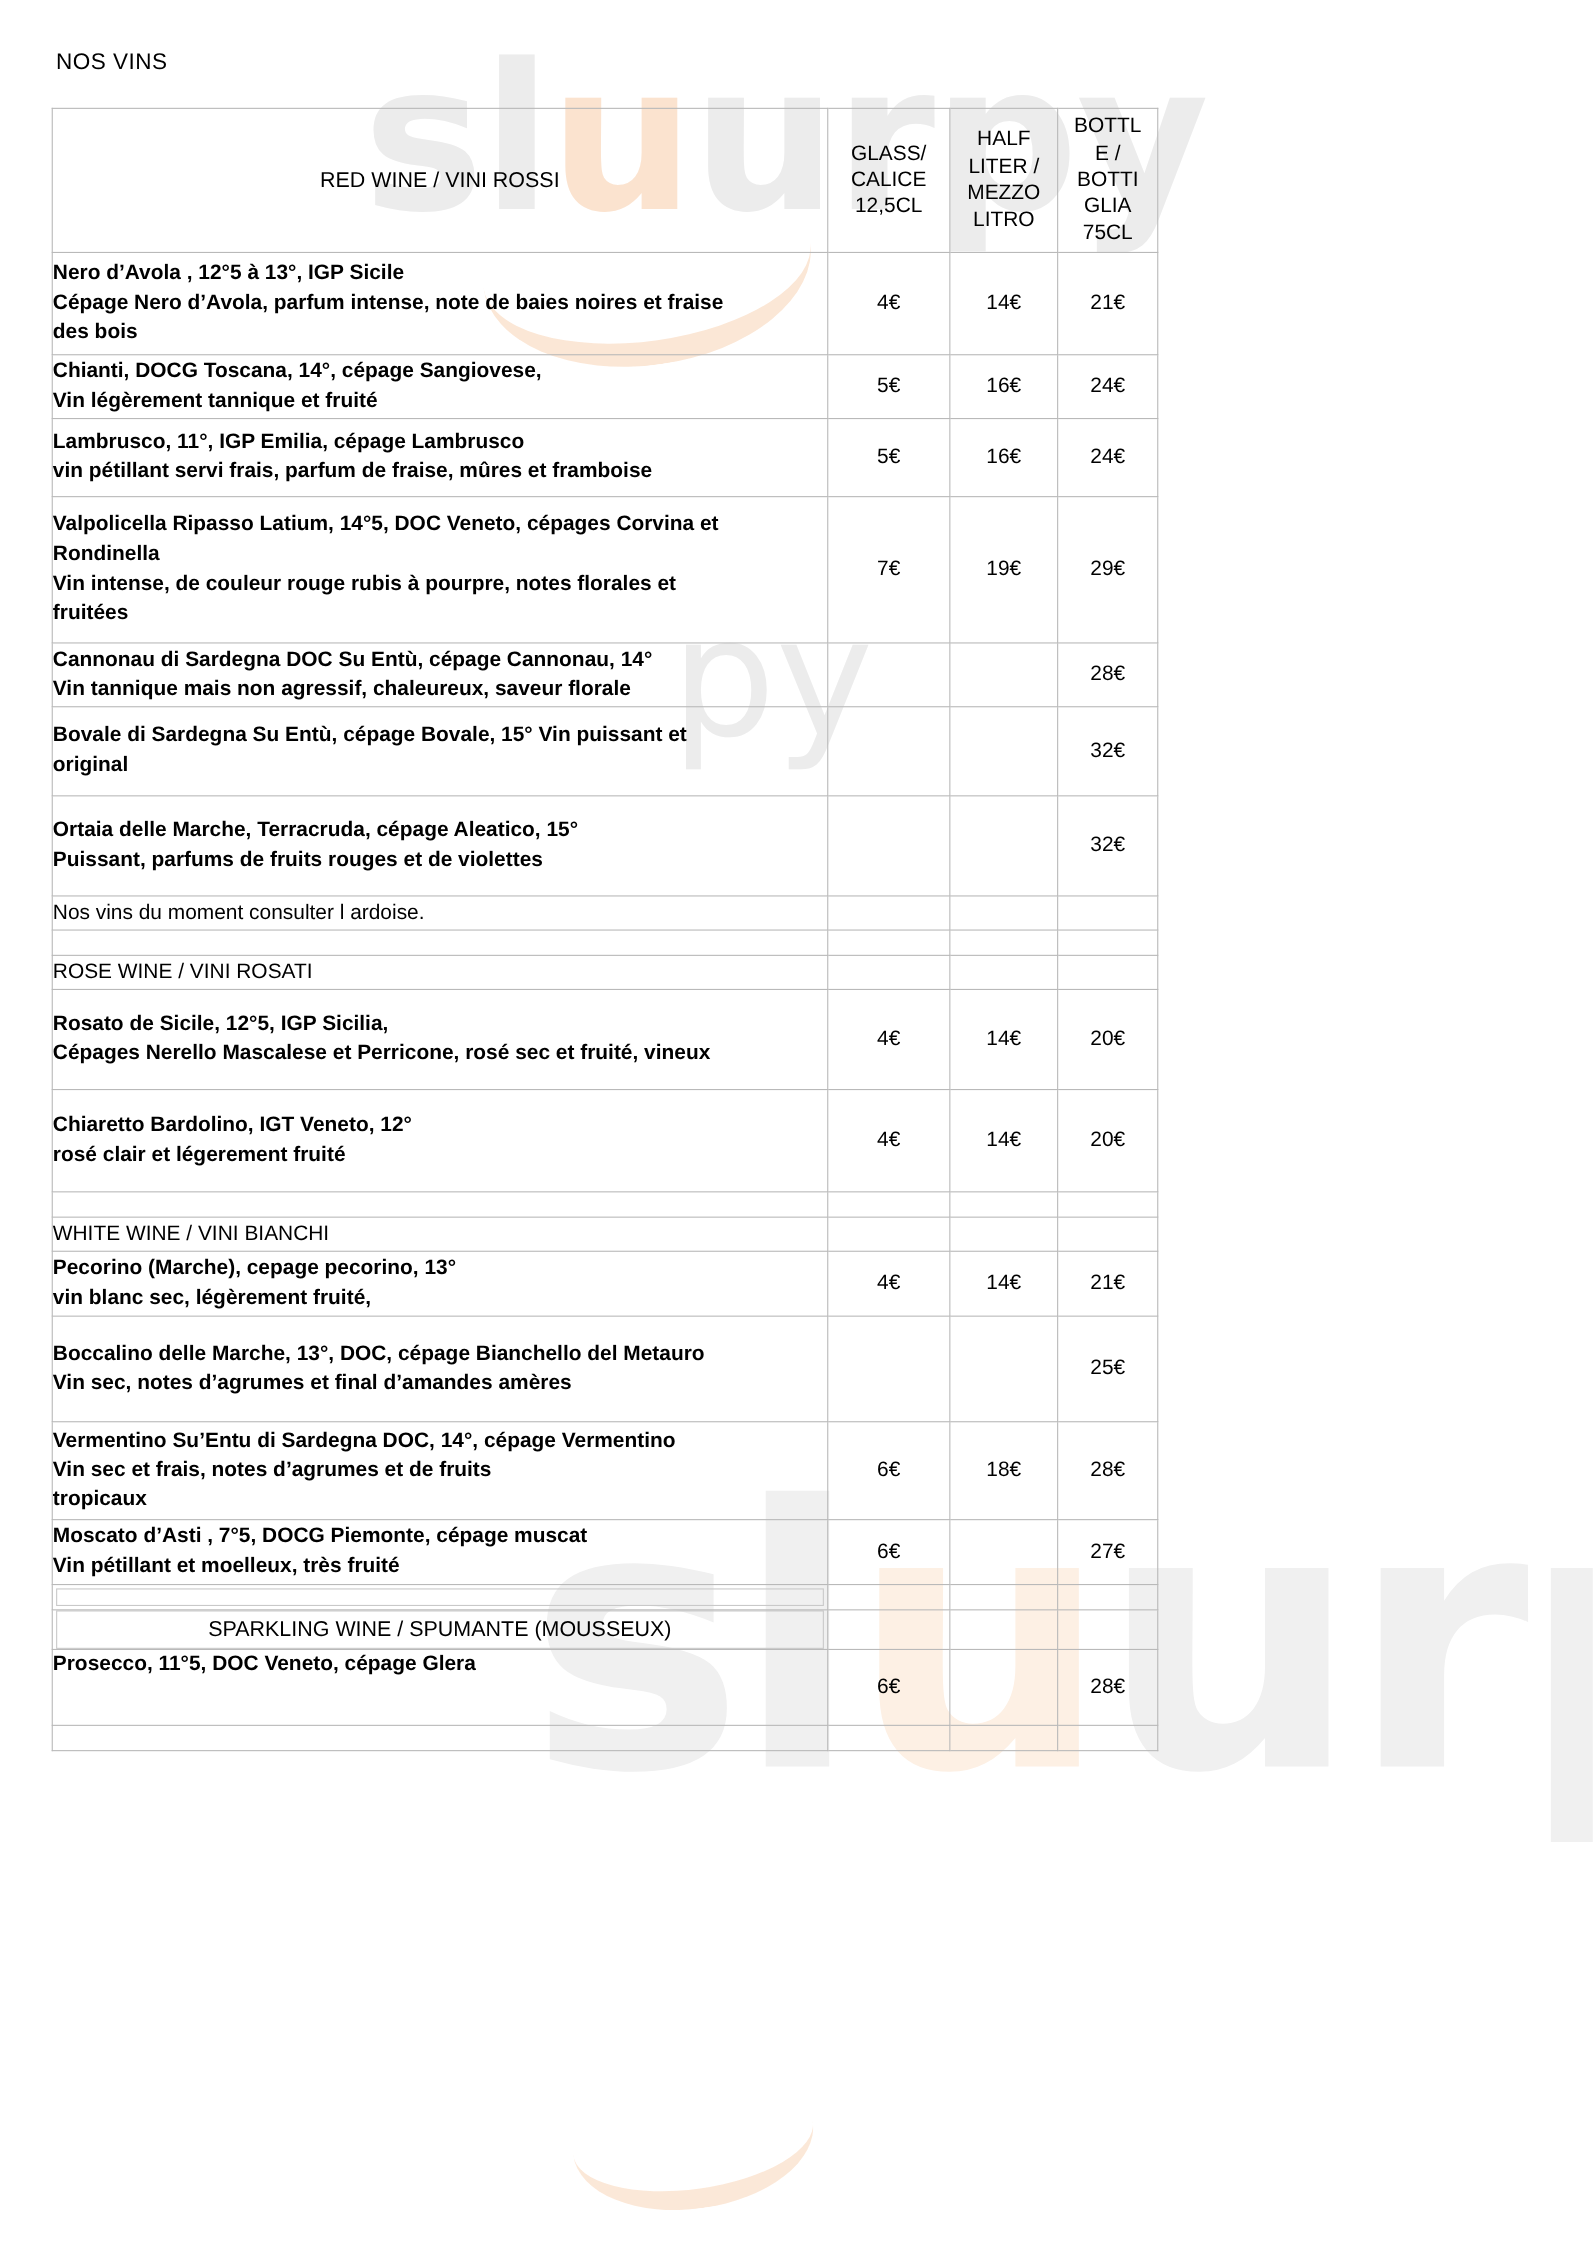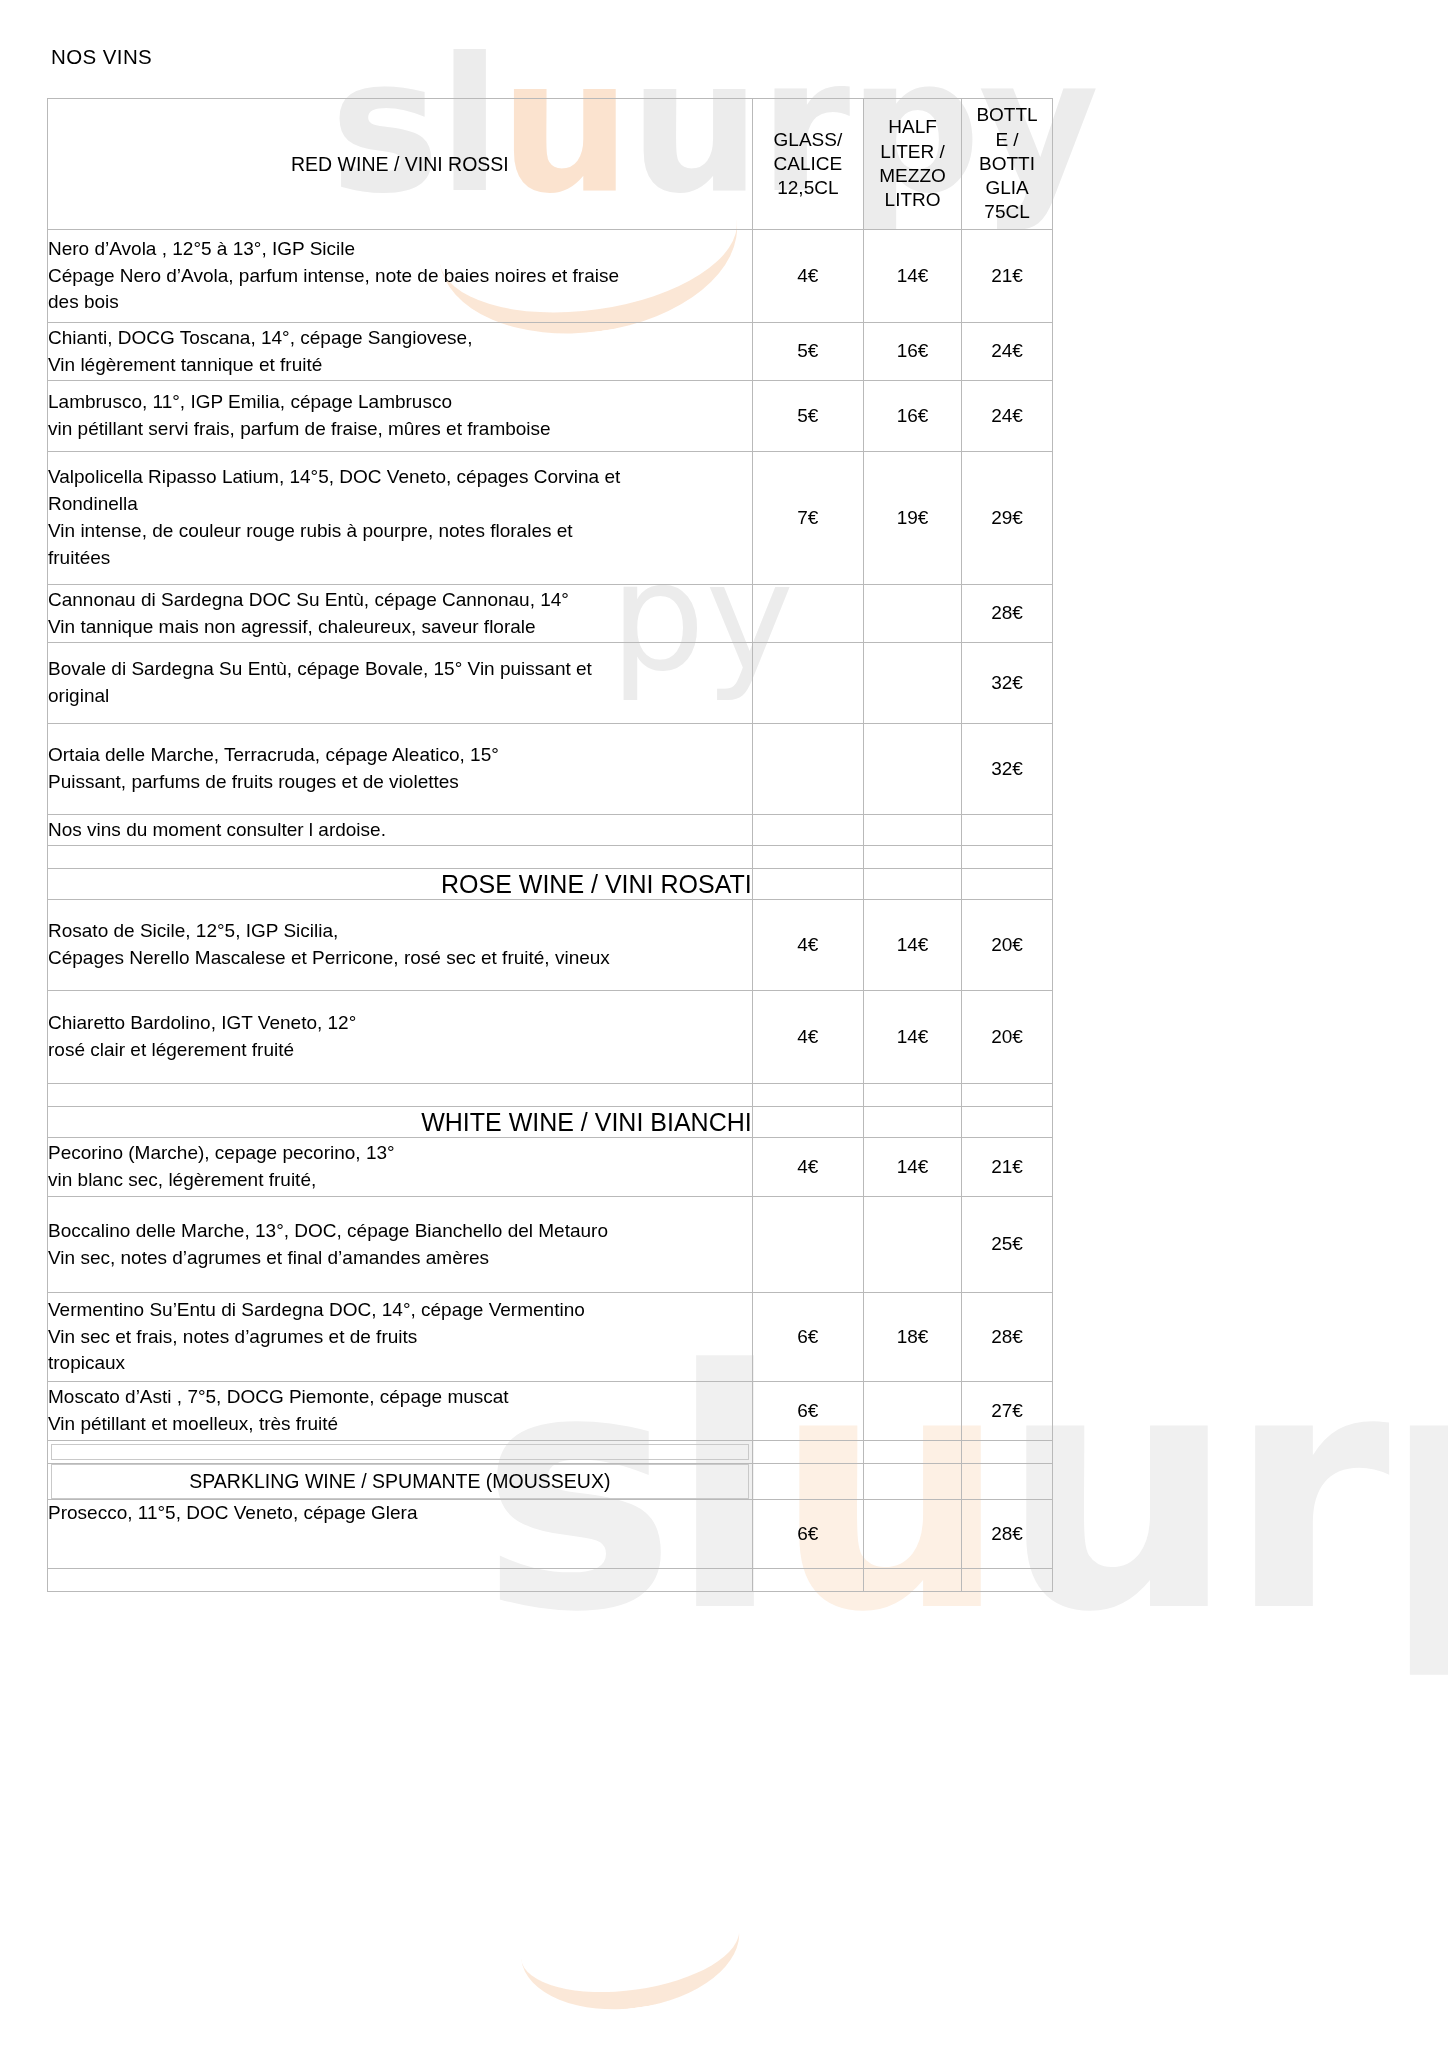--- a/index.html
+++ b/index.html
@@ -108,31 +108,32 @@
   .c-desc   { width: 690px; }
   .c-glass  { width: 109px; }
   .c-half   { width: 96px; }
   .c-bottle { width: 89px; }
 
   .desc {
     padding: 6px 4px 6px 13px;
     font-size: 19px;
     line-height: 1.42;
     white-space: pre-line;
+    font-weight: bold;
   }
   .price {
     text-align: center;
     font-size: 19px;
     line-height: 1.3;
   }
   .gray { background: #b0b0b0; }
 
   .section-head {
-    text-align: right;
-    font-size: 25px;
+    text-align: left;
+    font-size: 19px;
     padding: 6px 0;
   }
   .header-cell {
     text-align: center;
     font-size: 19px;
     line-height: 1.28;
     padding: 6px 2px;
     white-space: pre-line;
   }
   .header-desc {

